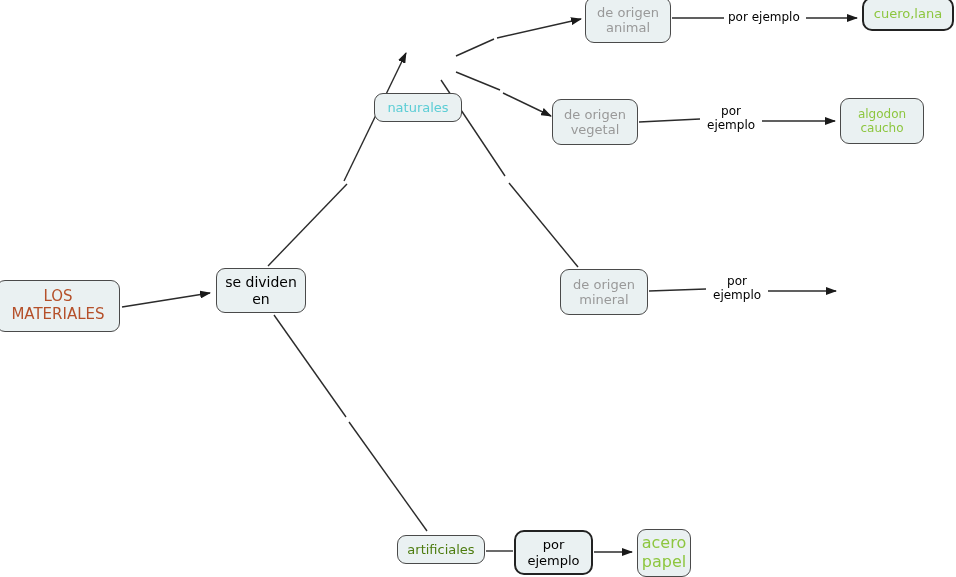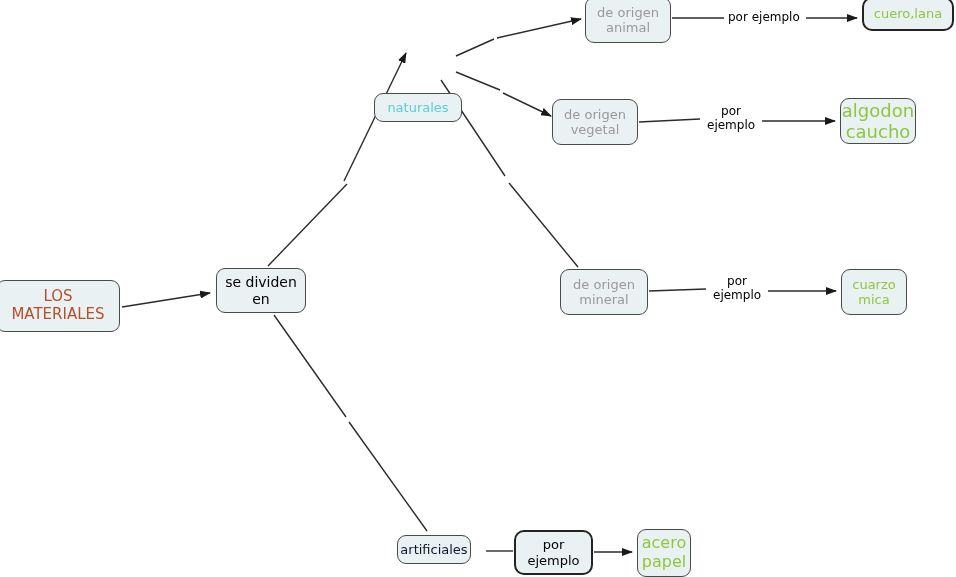--- a/index.html
+++ b/index.html
@@ -83,34 +83,32 @@
         <path d="M 486 551 L 513 551" fill="none" stroke="#2b2b2b" stroke-width="1.4"></path>
         <path d="M 594 552 L 632 552" fill="none" stroke="#2b2b2b" stroke-width="1.4" marker-end="url(#ah)"></path>
       </g>
   </svg>
 
   <div class="node" style="left: -4px; top: 280px; width: 124px; height: 52px; font-size: 15px; color: rgb(181, 80, 42);">LOS
 MATERIALES</div>
   <div class="node" style="left: 216px; top: 268px; width: 90px; height: 45px; font-size: 14px; color: rgb(0, 0, 0);">se dividen
 en</div>
   <div class="node" style="left: 374px; top: 48px; width: 88px; height: 29px; font-size: 13px; color: rgb(91, 205, 213); margin-top: 45px;">naturales</div>
-  <div class="node" style="left: 397px; top: 535px; width: 74px; height: 29px; font-size: 13px; color: #0f172a;">artificiales</div>
+  <div class="node" style="left: 397px; top: 535px; width: 88px; height: 29px; font-size: 13px; color: #4d7c0f;">artificiales</div>
   <div class="node" style="left: 585px; top: -3px; width: 86px; height: 46px; font-size: 13px; color: rgb(153, 153, 153);">de origen
 animal</div>
   <div class="node" style="left: 552px; top: 99px; width: 86px; height: 46px; font-size: 13px; color: rgb(153, 153, 153);">de origen
 vegetal</div>
   <div class="node" style="left: 560px; top: 269px; width: 88px; height: 46px; font-size: 13px; color: rgb(153, 153, 153);">de origen
 mineral</div>
   <div class="node strong" style="left: 514px; top: 530px; width: 79px; height: 45px; font-size: 13px; color: rgb(0, 0, 0);">por
 ejemplo</div>
   <div class="node strong" style="left: 862px; top: -3px; width: 92px; height: 34px; font-size: 13px; color: rgb(141, 198, 63);">cuero,lana</div>
-  <div class="node" style="left: 840px; top: 98px; width: 76px; height: 46px; font-size: 18px; color: rgb(141, 198, 63);">algodon
+  <div class="node" style="left: 840px; top: 98px; width: 84px; height: 46px; font-size: 12px; color: rgb(141, 198, 63);">algodon
 caucho</div>
-  <div class="node" style="left: 841px; top: 269px; width: 66px; height: 46px; font-size: 13px; color: rgb(141, 198, 63);">cuarzo
-mica</div>
   <div class="node" style="left: 637px; top: 529px; width: 54px; height: 48px; font-size: 16px; color: rgb(141, 198, 63);">acero
 papel</div>
 
   <div class="edge-label" style="left: 728px; top: 11px; font-size: 12px;">por ejemplo</div>
   <div class="edge-label" style="left: 707px; top: 105px; font-size: 12px;">por
 ejemplo</div>
   <div class="edge-label" style="left: 713px; top: 275px; font-size: 12px;">por
 ejemplo</div>
 
 </div>

